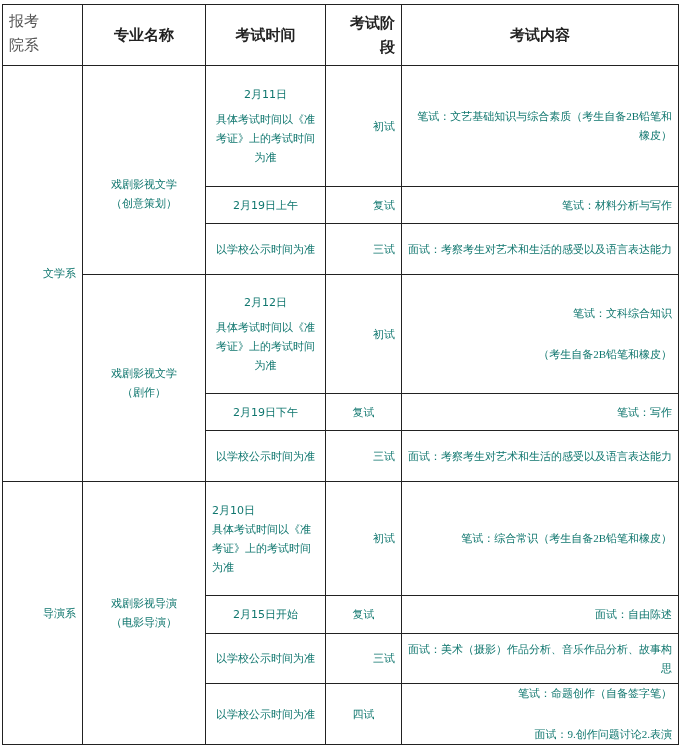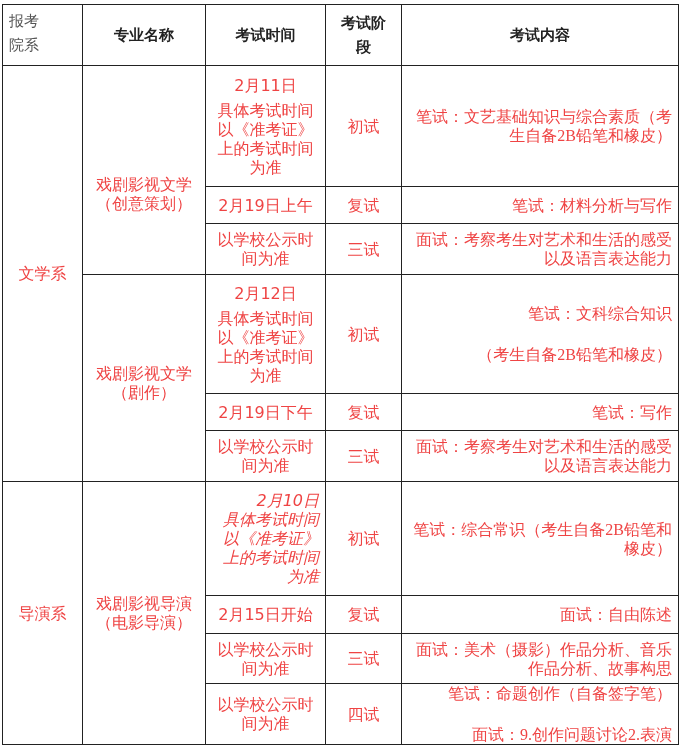--- a/index.html
+++ b/index.html
@@ -1,30 +1,30 @@
 <!DOCTYPE html>
 <html><head>
 <meta charset="utf-8">
 <style>
   html, body { margin: 0; padding: 0; background: #ffffff; }
   body { width: 681px; height: 745px; overflow: hidden; position: relative;
          font-family: "DejaVu Sans", "Liberation Sans", sans-serif; color: #333; }
   table { position: absolute; left: 2px; top: 4px; border-collapse: collapse;
           table-layout: fixed; width: 677px; }
-  td, th { border: 1px solid #222; padding: 0 6px; font-size: 16px; line-height: 19px;
-           vertical-align: middle; font-weight: normal; color: #ef4444; }
+  td, th { border: 1px solid #222; padding: 0 6px; font-size: 11px; line-height: 19px;
+           vertical-align: middle; font-weight: normal; color: #0f766e; }
   th { font-weight: bold; color: #222; font-size: 15px; }
-  .c-dept { width: 80px; text-align: center; }
+  .c-dept { width: 80px; text-align: right; }
   .c-major { width: 123px; text-align: center; }
   .c-time { width: 120px; text-align: center; }
-  .c-stage { width: 76px; text-align: center; }
+  .c-stage { width: 76px; text-align: right; }
   .c-content { text-align: right; font-family: Liberation Serif, serif; }
   .hdr-dept { text-align: left; font-weight: normal; color: #555; padding-left: 6px; vertical-align: top; padding-top: 4px; line-height: 24px; }
   .time-date { display: block; margin-bottom: 6px; }
-  .left { text-align: right; font-style: italic; }
+  .left { text-align: left; }
   .stage-center { text-align: center; }
   .content-line { display: block; }
   .content-gap { margin-top: 22px; }
 </style>
 </head>
 <body>
 
 <table>
   <colgroup>
     <col style="width:80px">
@@ -34,21 +34,21 @@
       <col>
   </colgroup>
   <tbody>
       <tr style="height:61px">
     <th class="hdr-dept">
       <span style="display:block">报考</span>
       <span style="display:block">院系</span>
     </th>
     <th style="">专业名称</th>
     <th style="">考试时间</th>
-    <th style="text-align:center;line-height:24px">
+    <th style="text-align:right;line-height:24px">
       <span style="display:block">考试阶</span>
       <span style="display:block">段</span>
     </th>
     <th>考试内容</th>
   </tr>
 
   <tr style="height:121px">
     <td class="c-dept" rowspan="6">文学系</td>
     <td class="c-major" rowspan="3">
       <span style="display:block;padding-top:48px">戏剧影视文学</span>

